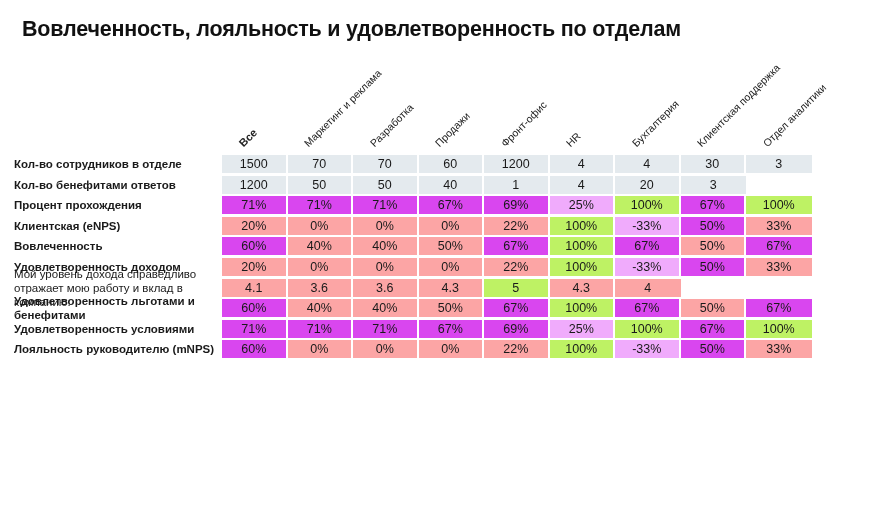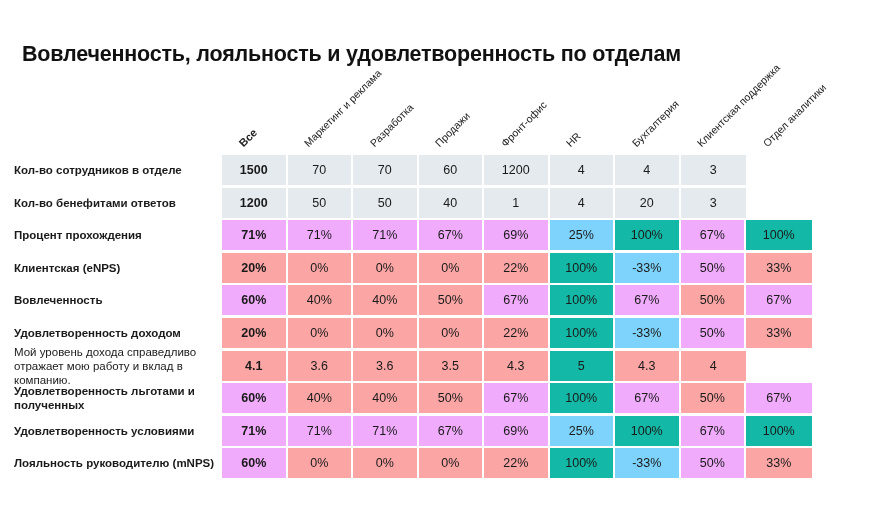--- a/index.html
+++ b/index.html
@@ -12,40 +12,40 @@
     background: #ffffff;
     font-family: "Liberation Sans", sans-serif;
     color: #1a1a1a;
     overflow: hidden;
     position: relative;
   }
 
   #page-title {
     position: absolute;
     left: 22px;
-    top: 28px;
+    top: 3px;
     font-size: 21.5px;
     font-weight: bold;
     letter-spacing: -0.2px;
     color: #111111;
     white-space: nowrap;
   }
 
   
   #matrix {
     position: absolute;
     left: 0;
     top: 155px;
     width: 876px;
   }
 
   .row {
     display: flex;
     align-items: stretch;
-    height: 30px;
+    height: 18px;
     margin-bottom: 2.6px;
   }
 
   .row-label {
     width: 222px;
     flex: 0 0 222px;
     display: flex;
     align-items: center;
     padding-left: 14px;
     box-sizing: border-box;
@@ -63,28 +63,28 @@
     width: 65.5px;
     display: flex;
     align-items: center;
     justify-content: center;
     font-size: 12.5px;
     color: #1a1a1a;
     box-sizing: border-box;
     border-right: 2.2px solid #ffffff;
   }
   .cell:last-child { border-right: none; }
-  .cell.first { font-weight: bold; }
+  .cell.first { font-weight: normal; }
 
   
   .c-grey  { background: #e4eaee; }
-  .c-green-dark  { background: #14b8a6; }
-  .c-green-light { background: #f0abfc; }
+  .c-green-dark  { background: #bef264; }
+  .c-green-light { background: #d946ef; }
   .c-cream { background: #fca5a5; }
-  .c-pink  { background: #7dd3fc; }
+  .c-pink  { background: #f0abfc; }
 
   
   #col-headers {
     position: absolute;
     left: 0;
     top: 0;
     width: 876px;
     height: 155px;
   }
   .col-head {
@@ -119,20 +119,21 @@
 <div id="matrix">
     <div class="row">
       <div class="row-label">Кол-во сотрудников в отделе</div>
       <div class="cell c-grey first">1500</div>
       <div class="cell c-grey">70</div>
       <div class="cell c-grey">70</div>
       <div class="cell c-grey">60</div>
       <div class="cell c-grey">1200</div>
       <div class="cell c-grey">4</div>
       <div class="cell c-grey">4</div>
+      <div class="cell c-grey">30</div>
       <div class="cell c-grey">3</div>
     </div>
     <div class="row">
       <div class="row-label">Кол-во бенефитами ответов</div>
       <div class="cell c-grey first">1200</div>
       <div class="cell c-grey">50</div>
       <div class="cell c-grey">50</div>
       <div class="cell c-grey">40</div>
       <div class="cell c-grey">1</div>
       <div class="cell c-grey">4</div>
@@ -185,28 +186,27 @@
       <div class="cell c-green-dark">100%</div>
       <div class="cell c-pink">-33%</div>
       <div class="cell c-green-light">50%</div>
       <div class="cell c-cream">33%</div>
     </div>
     <div class="row">
       <div class="row-label thin">Мой уровень дохода справедливо отражает мою работу и вклад в компанию.</div>
       <div class="cell c-cream first">4.1</div>
       <div class="cell c-cream">3.6</div>
       <div class="cell c-cream">3.6</div>
-      <div class="cell c-cream">3.5</div>
       <div class="cell c-cream">4.3</div>
       <div class="cell c-green-dark">5</div>
       <div class="cell c-cream">4.3</div>
       <div class="cell c-cream">4</div>
     </div>
     <div class="row">
-      <div class="row-label">Удовлетворенность льготами и полученных</div>
+      <div class="row-label">Удовлетворенность льготами и бенефитами</div>
       <div class="cell c-green-light first">60%</div>
       <div class="cell c-cream">40%</div>
       <div class="cell c-cream">40%</div>
       <div class="cell c-cream">50%</div>
       <div class="cell c-green-light">67%</div>
       <div class="cell c-green-dark">100%</div>
       <div class="cell c-green-light">67%</div>
       <div class="cell c-cream">50%</div>
       <div class="cell c-green-light">67%</div>
     </div>

